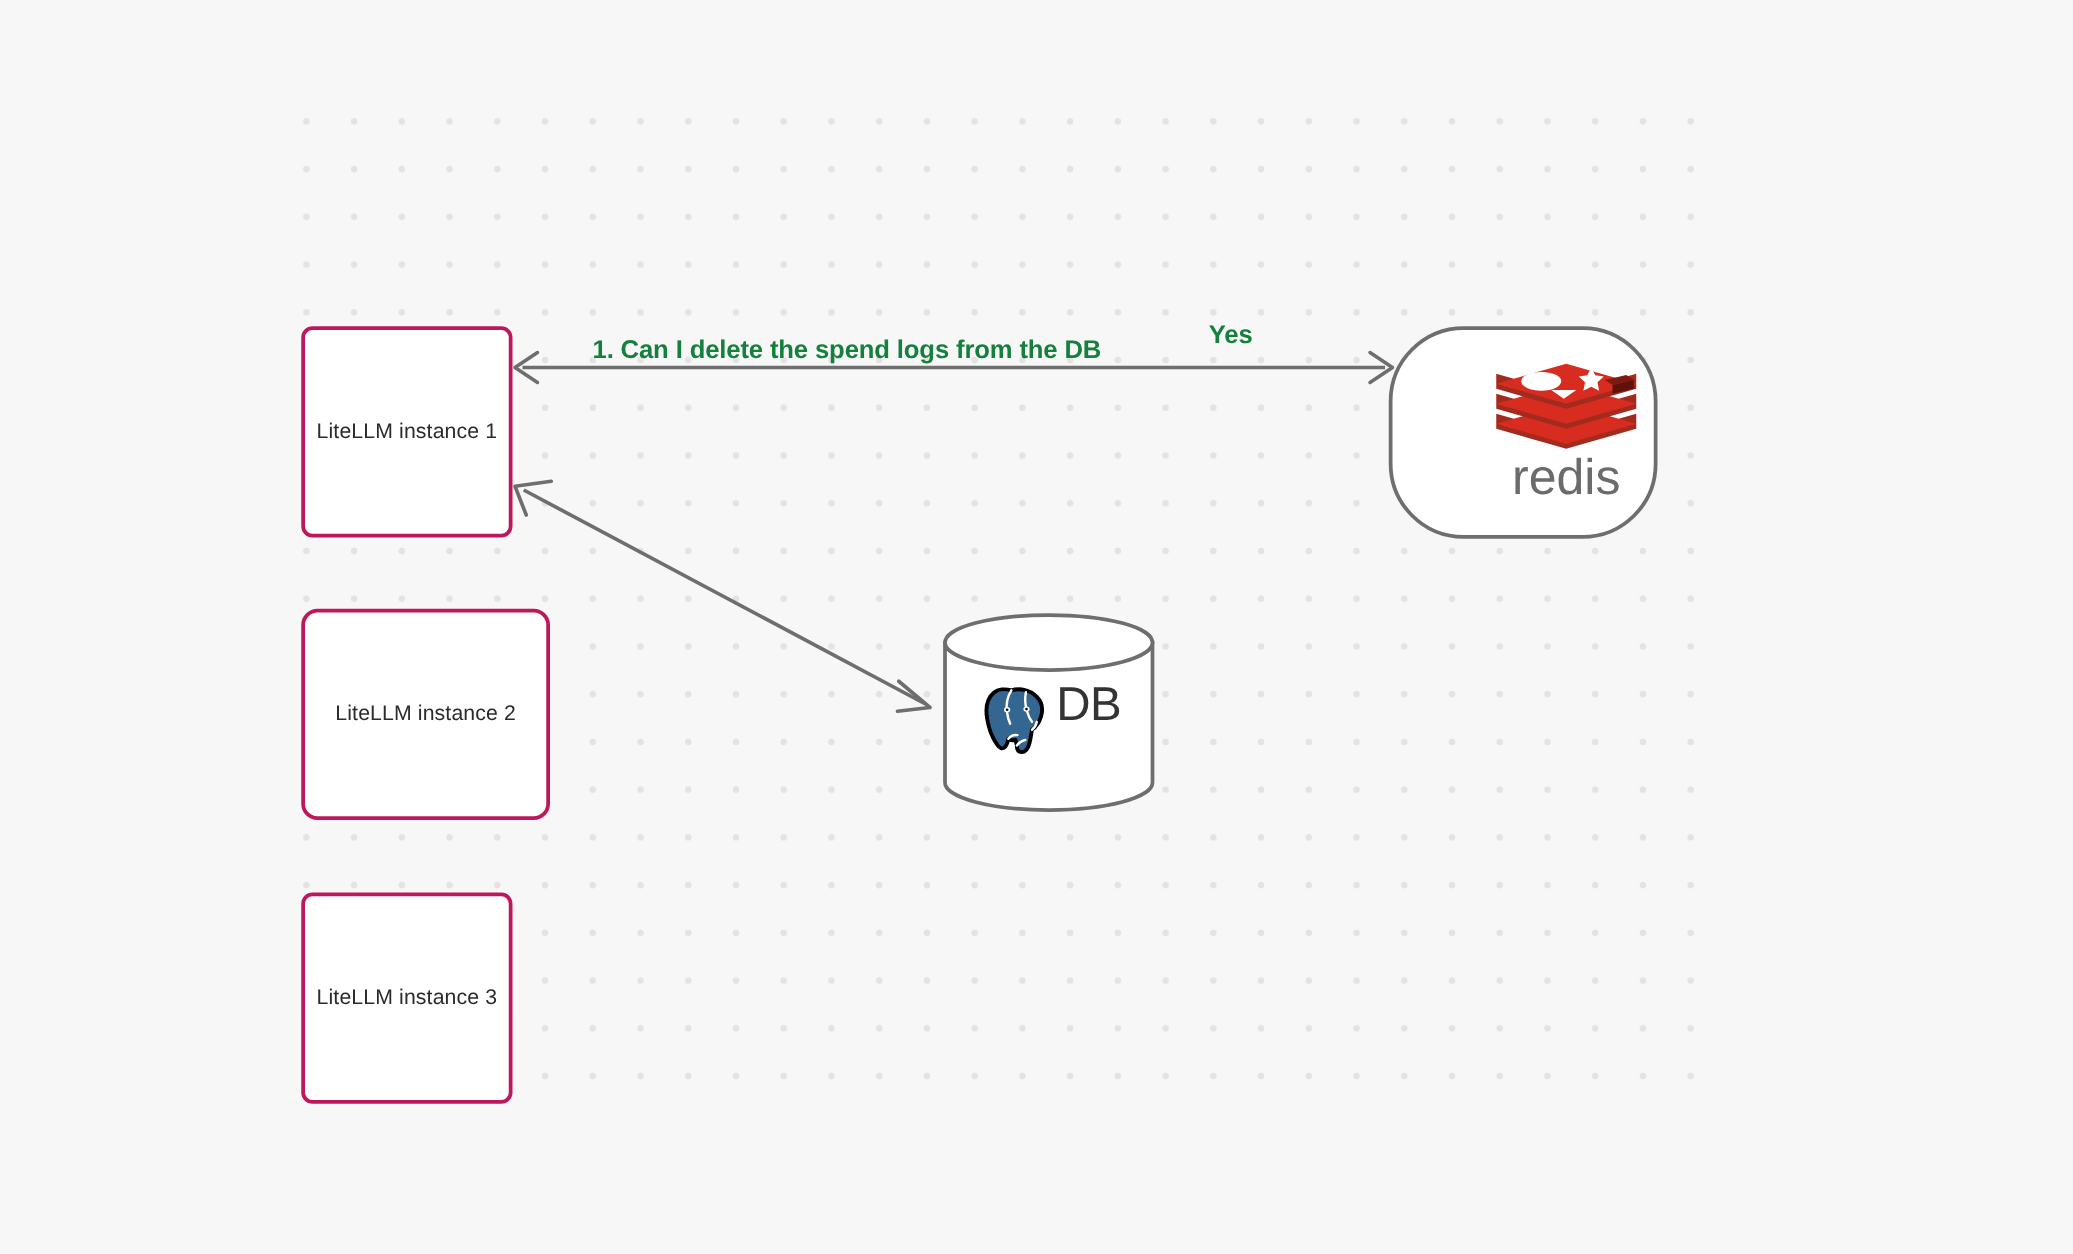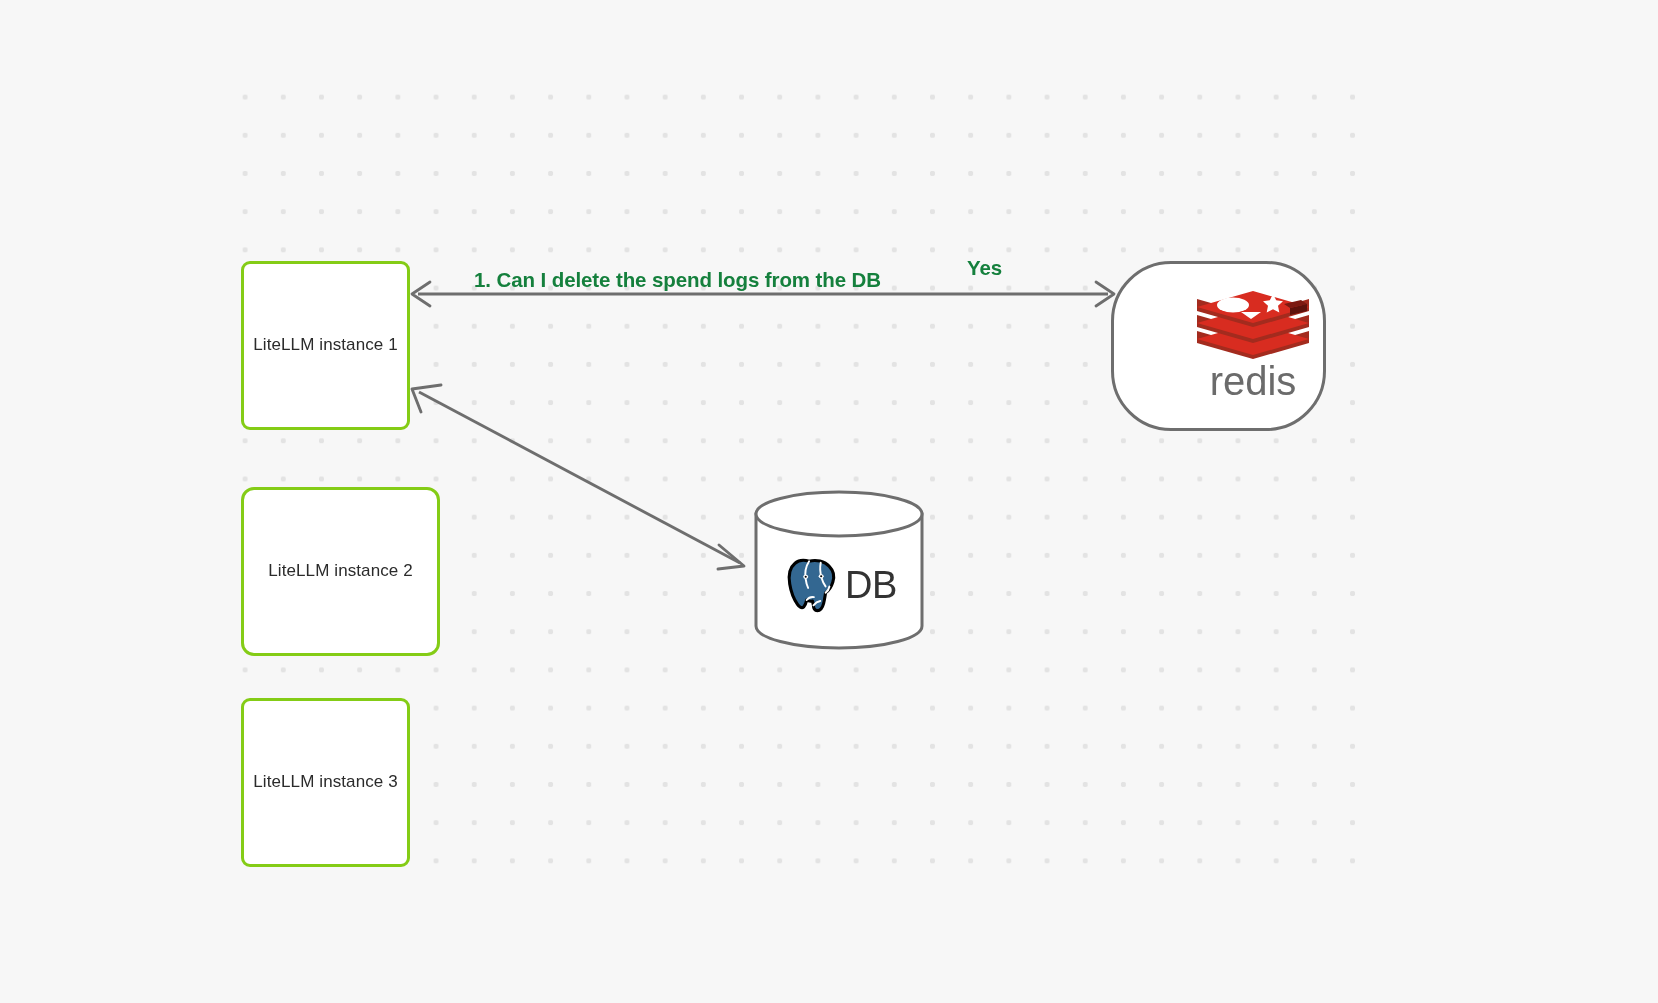--- a/index.html
+++ b/index.html
@@ -24,38 +24,38 @@
     height: 830px;
     background-image: radial-gradient(circle, #e3e3e3 2.6px, rgba(0,0,0,0) 2.9px);
     background-size: 38.2px 38.2px;
     background-position: 14px 14px;
     pointer-events: none;
   }
   
   .node-box {
     position: absolute;
     background: #ffffff;
-    border: 3px solid #84cc16;
+    border: 3px solid #be185d;
     border-radius: 9px;
     box-sizing: border-box;
     display: flex;
     align-items: center;
     justify-content: center;
   }
   .node-box .node-label {
     font-size: 17px;
     color: #2b2b2b;
     font-family: "Liberation Sans", sans-serif;
     letter-spacing: 0.1px;
     text-align: center;
     line-height: 1.2;
   }
   #box-instance-1 { left: 241px; top: 261px; width: 169px; height: 169px; }
   #box-instance-2 { left: 241px; top: 487px; width: 199px; height: 169px; border-radius: 13px; }
-  #box-instance-3 { left: 241px; top: 698px; width: 169px; height: 169px; }
+  #box-instance-3 { left: 241px; top: 714px; width: 169px; height: 169px; }
 
   
   #node-redis {
     position: absolute;
     left: 1111px;
     top: 261px;
     width: 215px;
     height: 170px;
     background: #ffffff;
     border: 3px solid #6e6e6e;
@@ -80,21 +80,21 @@
     height: 162px;
   }
   #db-cyl { position: absolute; left: 0; top: 0; }
   #db-logo-wrap {
     position: absolute;
     left: 0;
     top: 56px;
     width: 174px;
     height: 80px;
     display: flex;
-    align-items: center;
+    align-items: flex-start;
     justify-content: center;
     gap: 2px;
   }
   #pg-elephant { width: 62px; height: 62px; display: block; }
   #db-text {
     font-family: "Liberation Sans", sans-serif;
     font-size: 38px;
     color: #333333;
     line-height: 1;
     letter-spacing: -0.5px;

